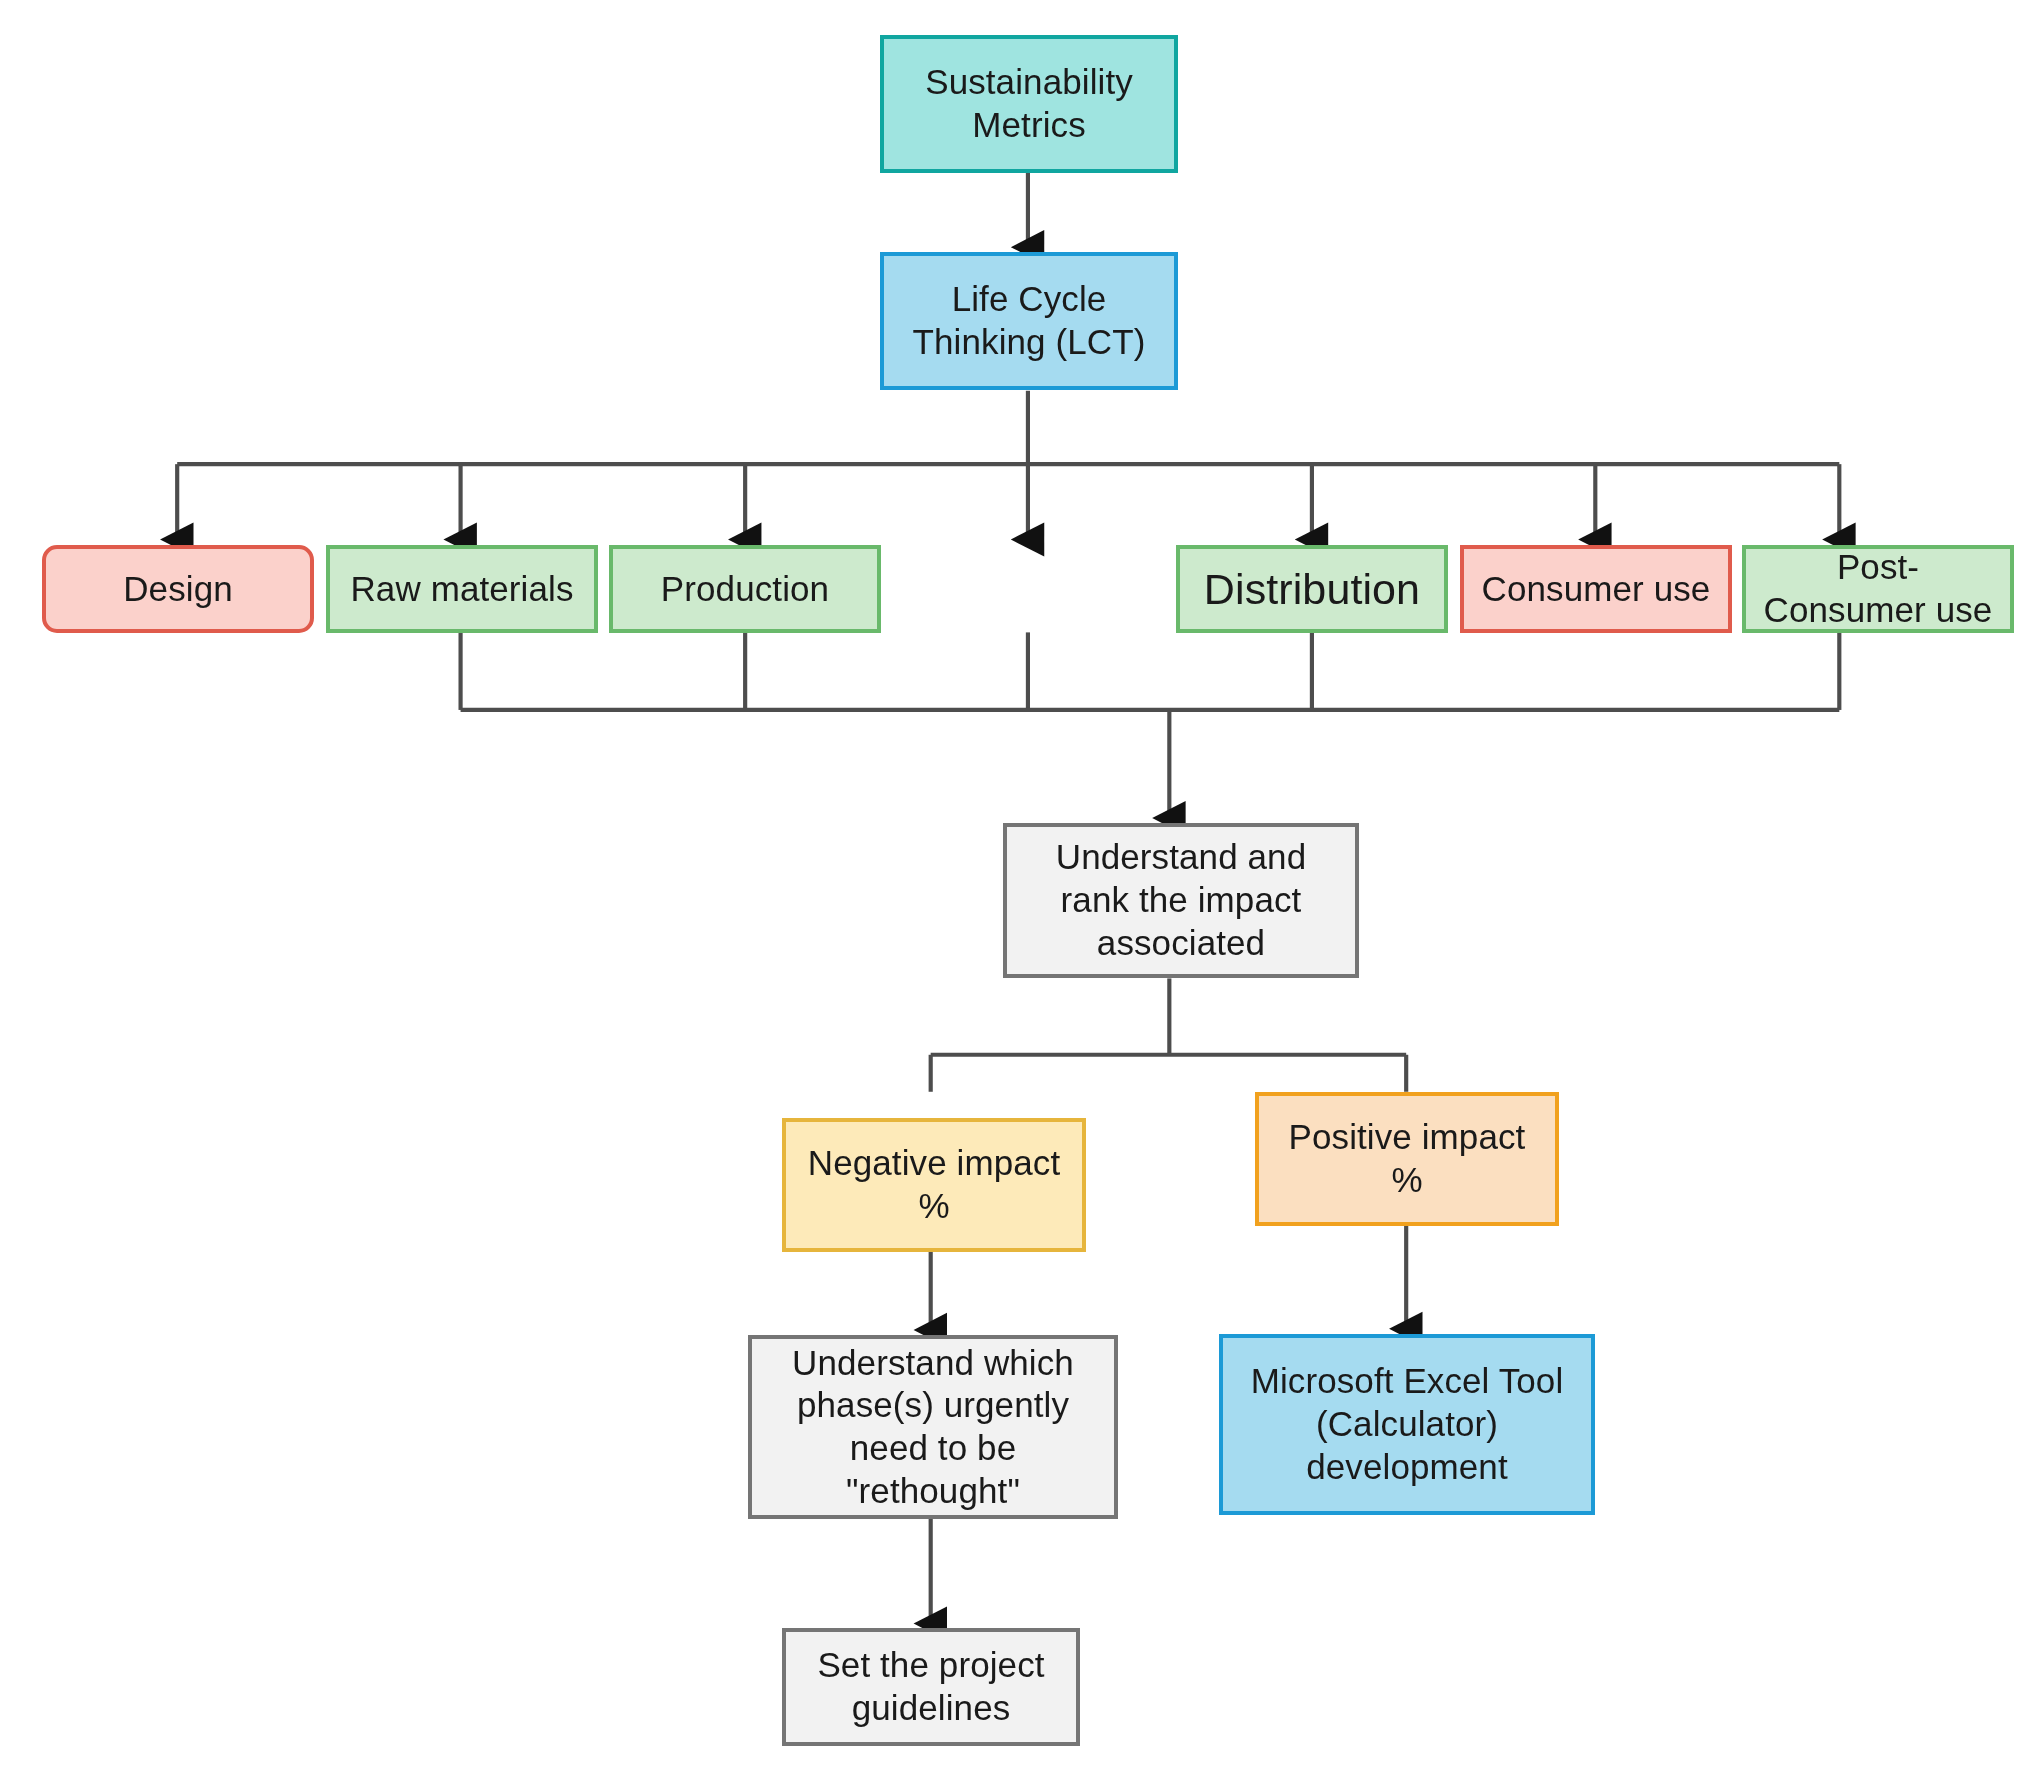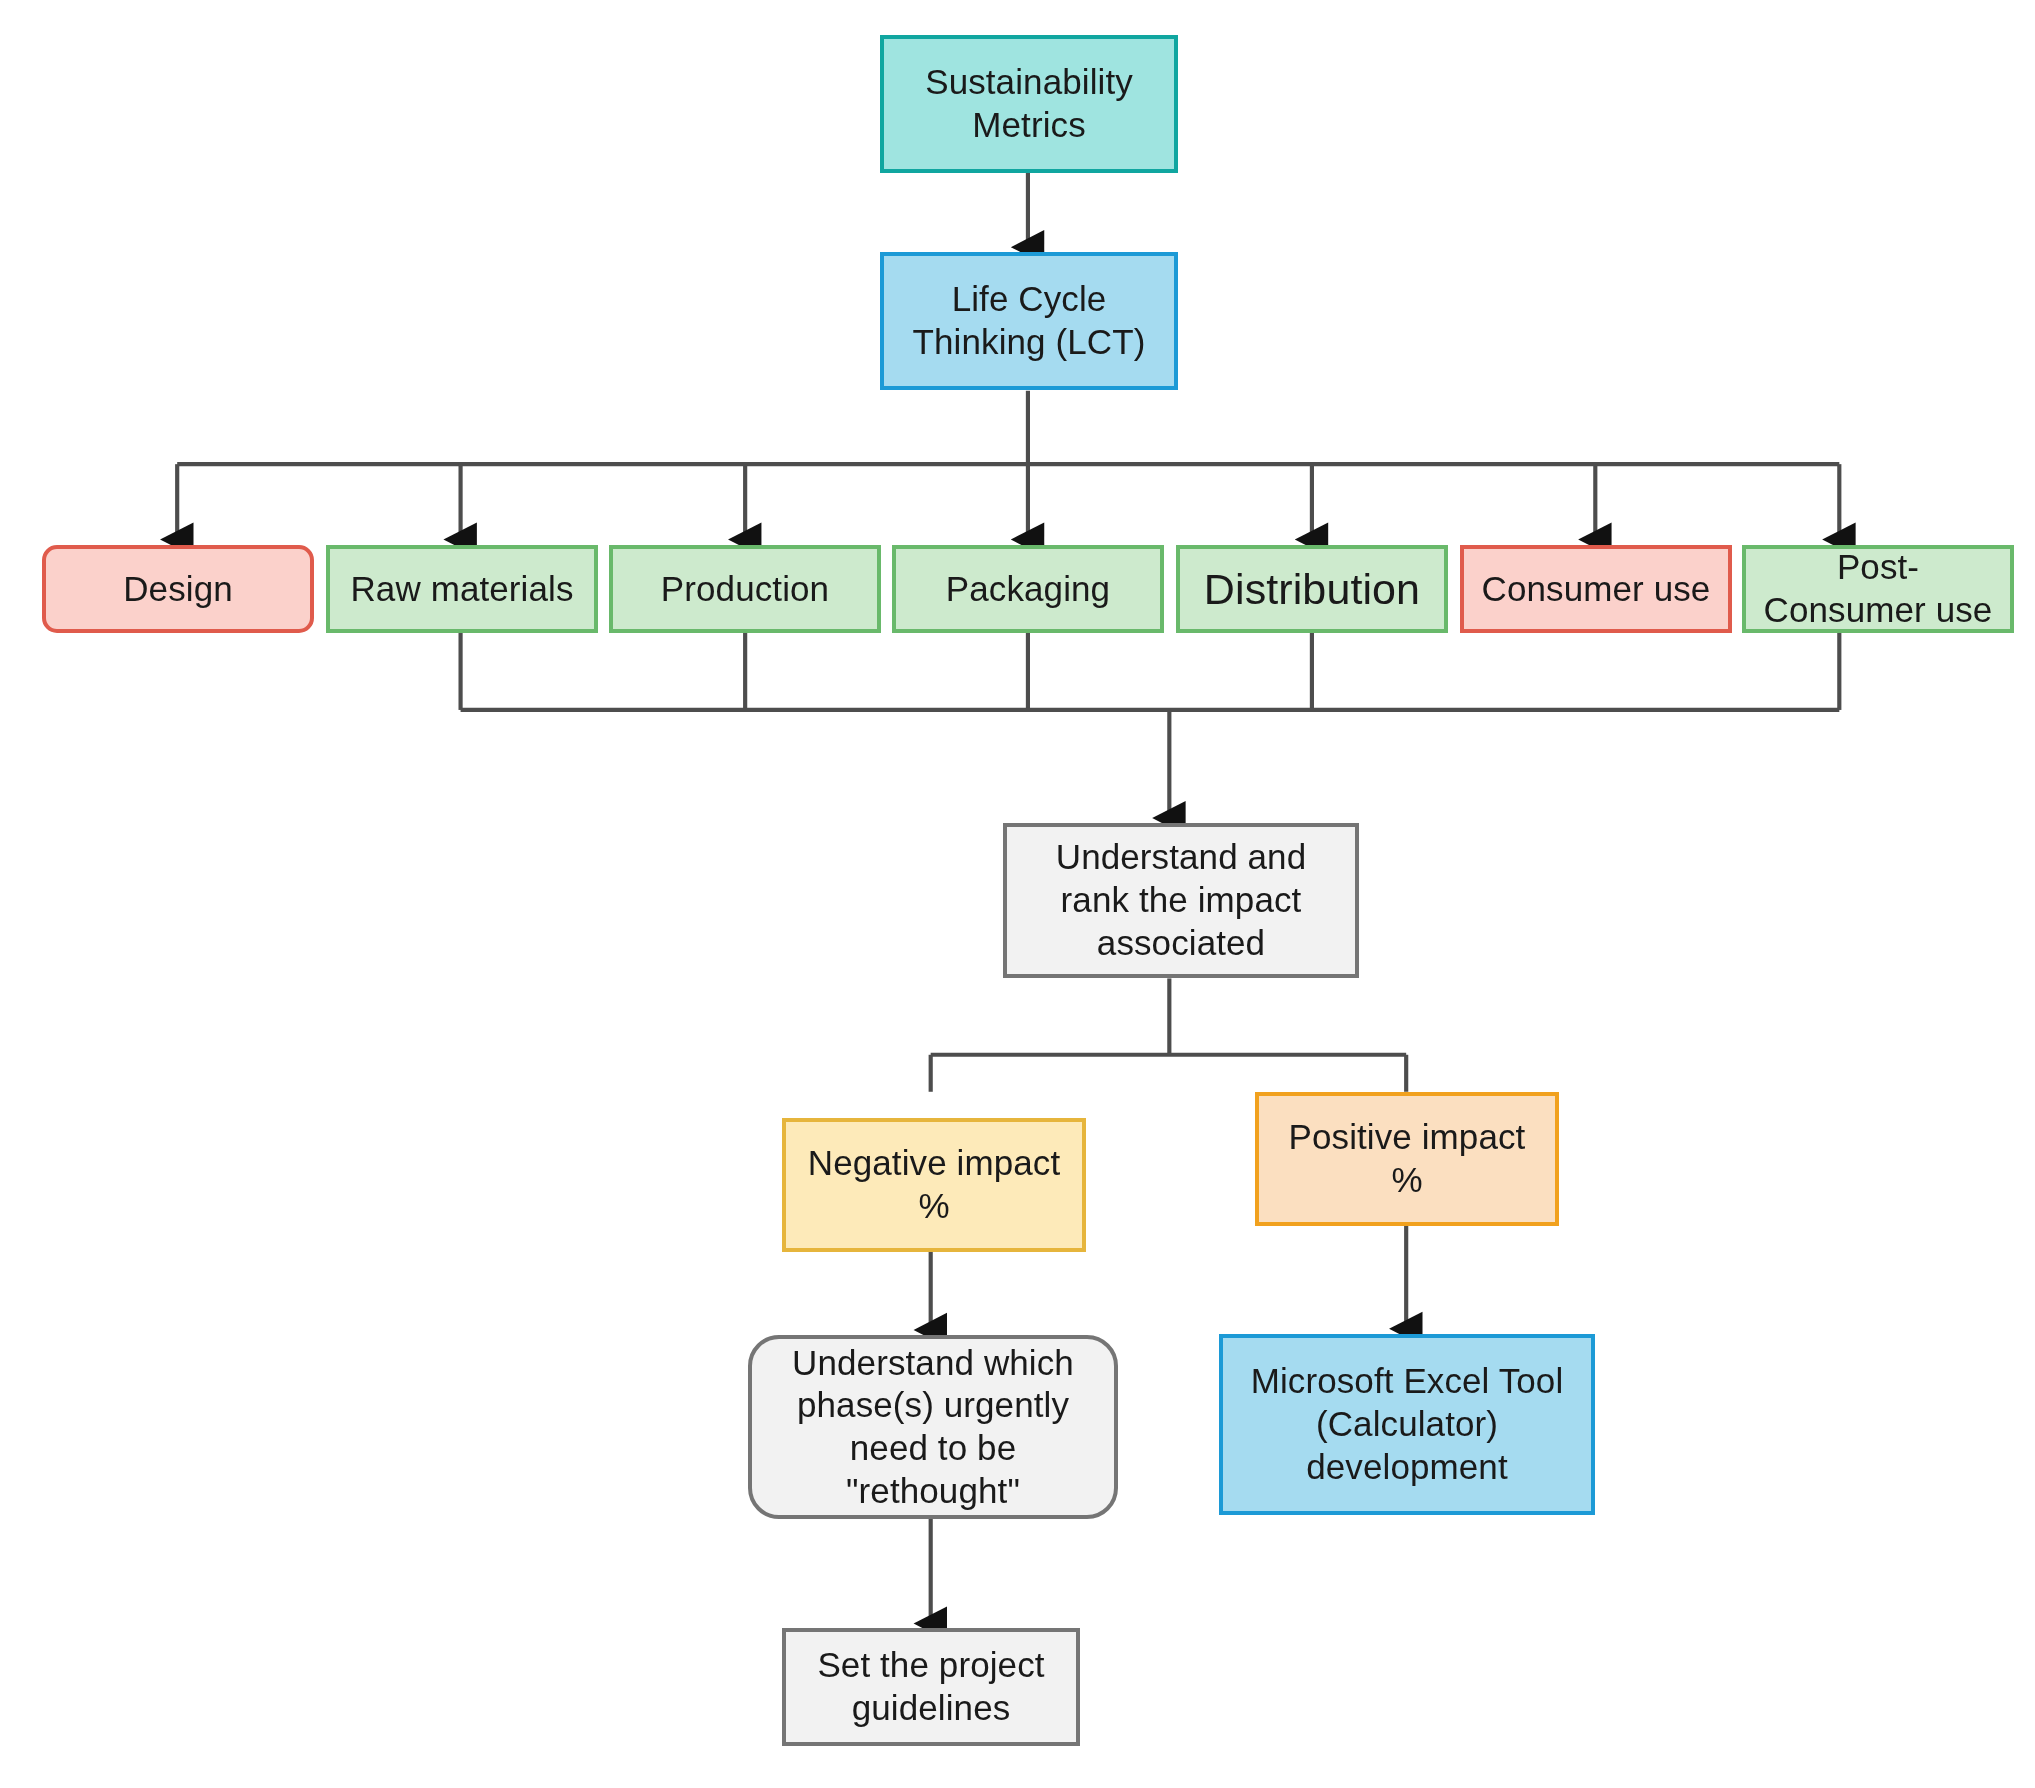--- a/index.html
+++ b/index.html
@@ -120,23 +120,20 @@
   </div>
 
   <div class="node-box fill-green" style="left:326px; top:545px; width:272px; height:88px; border-width:4.2px; font-size:35px;">
     <span class="node-label">Raw materials</span>
   </div>
 
   <div class="node-box fill-green" style="left:609px; top:545px; width:272px; height:88px; border-width:4.2px; font-size:35px;">
     <span class="node-label">Production</span>
   </div>
 
-  <div class="node-box fill-green" style="left:892px; top:545px; width:272px; height:88px; border-width:4.2px; font-size:35px;">
-    <span class="node-label">Packaging</span>
-  </div>
 
   <div class="node-box fill-green" style="left:1176px; top:545px; width:272px; height:88px; border-width:4.2px; font-size:43px;">
     <span class="node-label">Distribution</span>
   </div>
 
   <div class="node-box fill-red" style="left:1460px; top:545px; width:272px; height:88px; border-width:4.2px; font-size:35px;">
     <span class="node-label">Consumer use</span>
   </div>
 
   <div class="node-box fill-green" style="left:1742px; top:545px; width:272px; height:88px; border-width:4.2px; font-size:35px;">
@@ -153,21 +150,21 @@
   <div class="node-box fill-yellow" style="left:782px; top:1092px; width:304px; height:134px; border-width:4.2px; font-size:35px;">
     <span class="node-label">Negative impact
 %</span>
   </div>
 
   <div class="node-box fill-orange" style="left:1255px; top:1092px; width:304px; height:134px; border-width:4.2px; font-size:35px;">
     <span class="node-label">Positive impact
 %</span>
   </div>
 
-  <div class="node-box fill-gray" style="left:748px; top:1335px; width:370px; height:184px; border-width:4.2px; font-size:35px;border-radius:31px;">
+  <div class="node-box fill-gray" style="left:748px; top:1335px; width:370px; height:184px; border-width:4.2px; font-size:35px;">
     <span class="node-label">Understand which
 phase(s) urgently
 need to be
 "rethought"</span>
   </div>
 
   <div class="node-box fill-blue" style="left:1219px; top:1334px; width:376px; height:181px; border-width:4.2px; font-size:35px;">
     <span class="node-label">Microsoft Excel Tool
 (Calculator)
 development</span>

